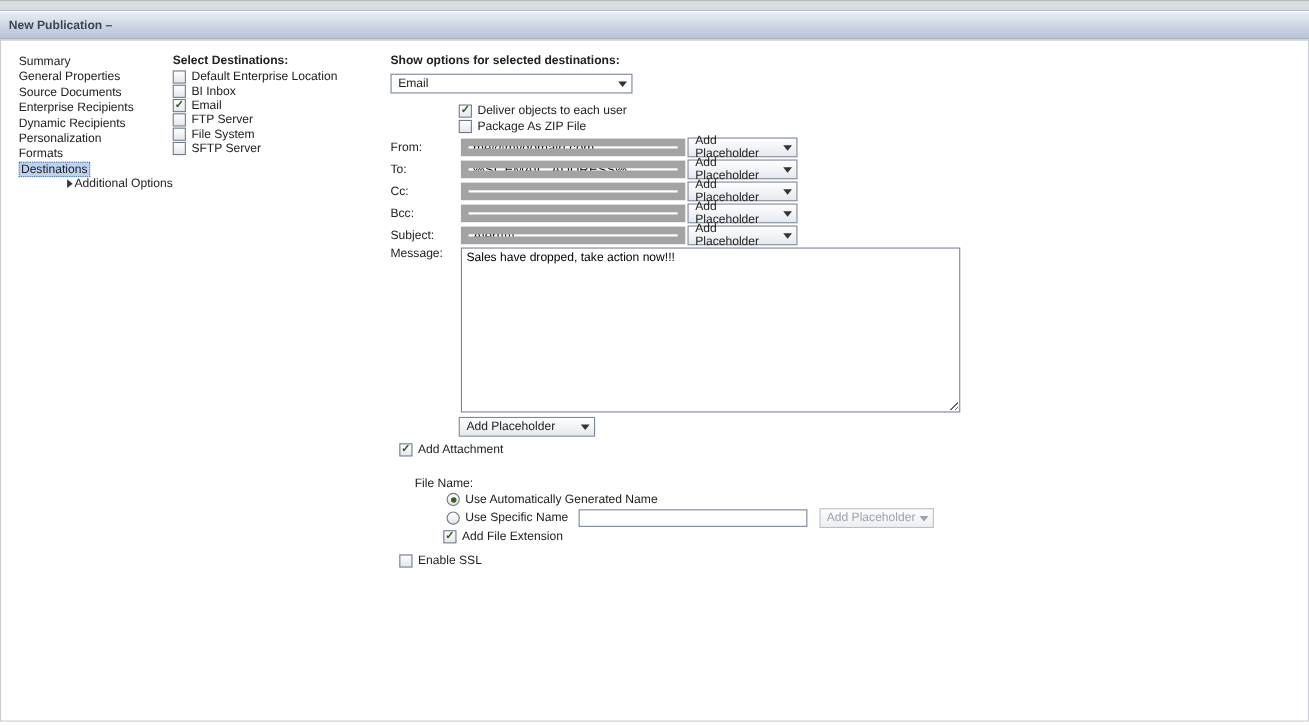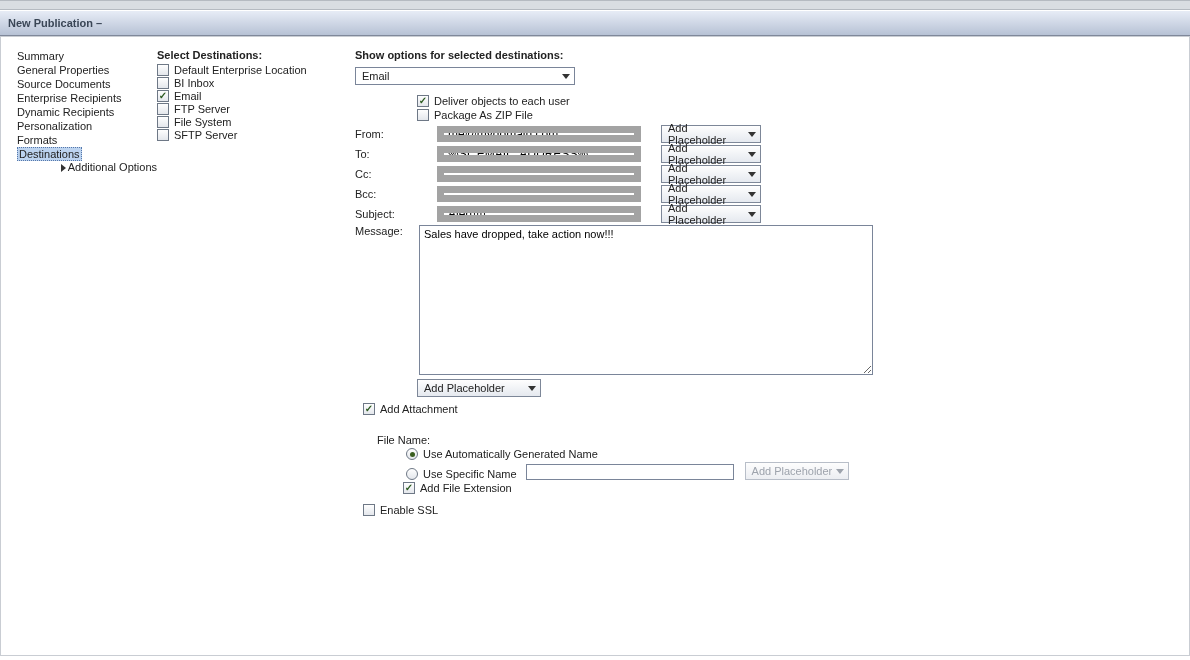--- a/index.html
+++ b/index.html
@@ -134,21 +134,21 @@
   .chk-opt {
     display: flex;
     align-items: center;
     gap: 5px;
     margin-left: 62px;
     margin-bottom: 2px;
   }
   .form-grid {
     display: grid;
     grid-template-columns: 62px 204px 100px;
-    gap: 2px 20px;
+    gap: 2px 2px;
     align-items: center;
     margin-top: 4px;
   }
   .lbl {
     text-align: left;
     padding-right: 4px;
     white-space: nowrap;
   }
   .inp {
     height: 16px;
@@ -216,21 +216,21 @@
     box-sizing: border-box;
   }
   .radio.selected::after {
     content: "";
     width: 5px; height: 5px;
     background: #3a5e20;
     border-radius: 50%;
   }
   .radio-row {
     display: flex;
-    align-items: flex-end;
+    align-items: center;
     gap: 5px;
     margin-left: 22px;
     margin-top: 2px;
     padding-left: 21px;
   }
   .specific-input {
     width: 208px;
     height: 16px;
     border: 1px solid #7a8599;
     margin-left: 4px;

